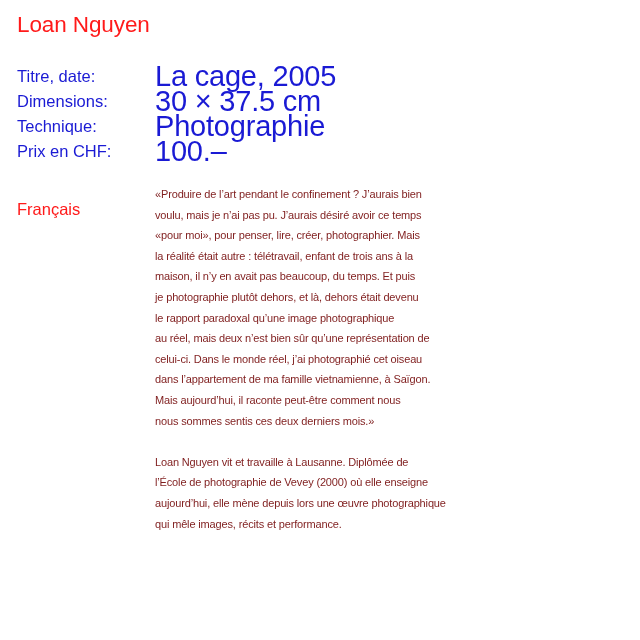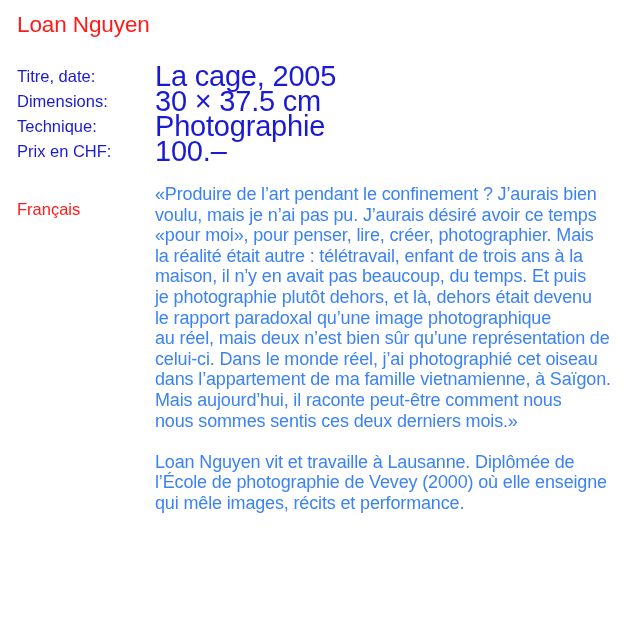--- a/index.html
+++ b/index.html
@@ -22,21 +22,21 @@
   }
   .meta-value {
     font-size:29px; color:#1a1ad4; letter-spacing:-0.2px;
   }
   .lang-label {
     position:absolute; left:17px; top:200px;
     font-size:16.5px; color:#ff1a1a;
   }
   .body-text {
     position:absolute; left:155px; top:184px; width:480px;
-    font-size:18px; line-height:20.6px; color:#3b82f6; letter-spacing:-0.15px;
+    font-size:11px; line-height:20.6px; color:#7f1d1d; letter-spacing:-0.15px;
   }
   .body-text .line { display:block; white-space:nowrap; }
   .bio { margin-top:20.6px; }
 </style>
 </head>
 <body>
 
 <div class="artist-name">Loan Nguyen</div>
 
 <div class="meta">
@@ -71,15 +71,16 @@
     <span class="line">le rapport paradoxal qu’une image photographique</span>
     <span class="line">au réel, mais deux n’est bien sûr qu’une représentation de</span>
     <span class="line">celui-ci. Dans le monde réel, j’ai photographié cet oiseau</span>
     <span class="line">dans l’appartement de ma famille vietnamienne, à Saïgon.</span>
     <span class="line">Mais aujourd’hui, il raconte peut-être comment nous</span>
     <span class="line">nous sommes sentis ces deux derniers mois.»</span>
   </div>
   <div class="bio">
     <span class="line">Loan Nguyen vit et travaille à Lausanne. Diplômée de</span>
     <span class="line">l’École de photographie de Vevey (2000) où elle enseigne</span>
+    <span class="line">aujourd’hui, elle mène depuis lors une œuvre photographique</span>
     <span class="line">qui mêle images, récits et performance.</span>
   </div>
 </div>
 
 </body></html>

